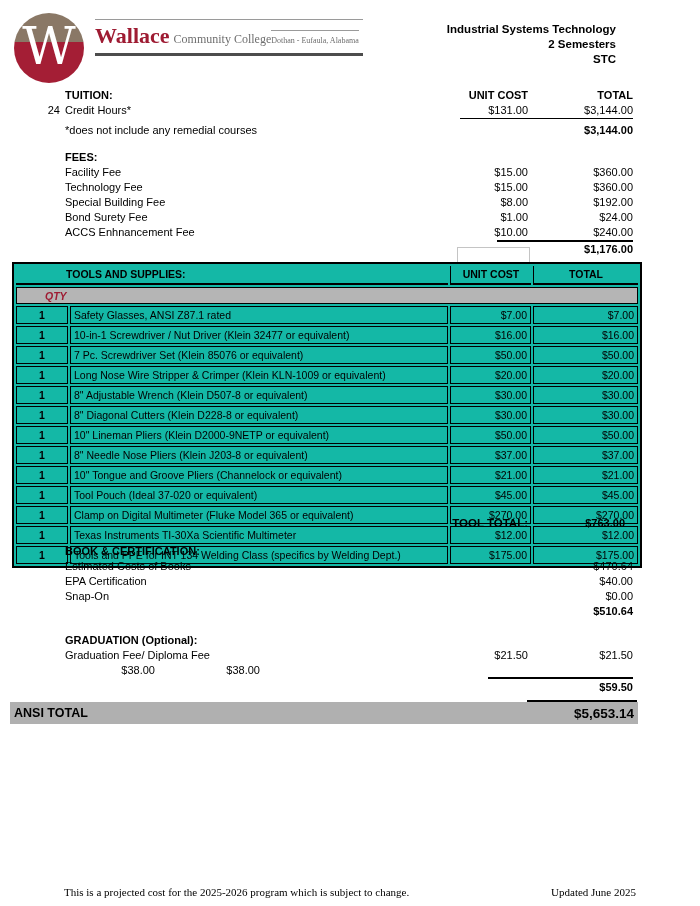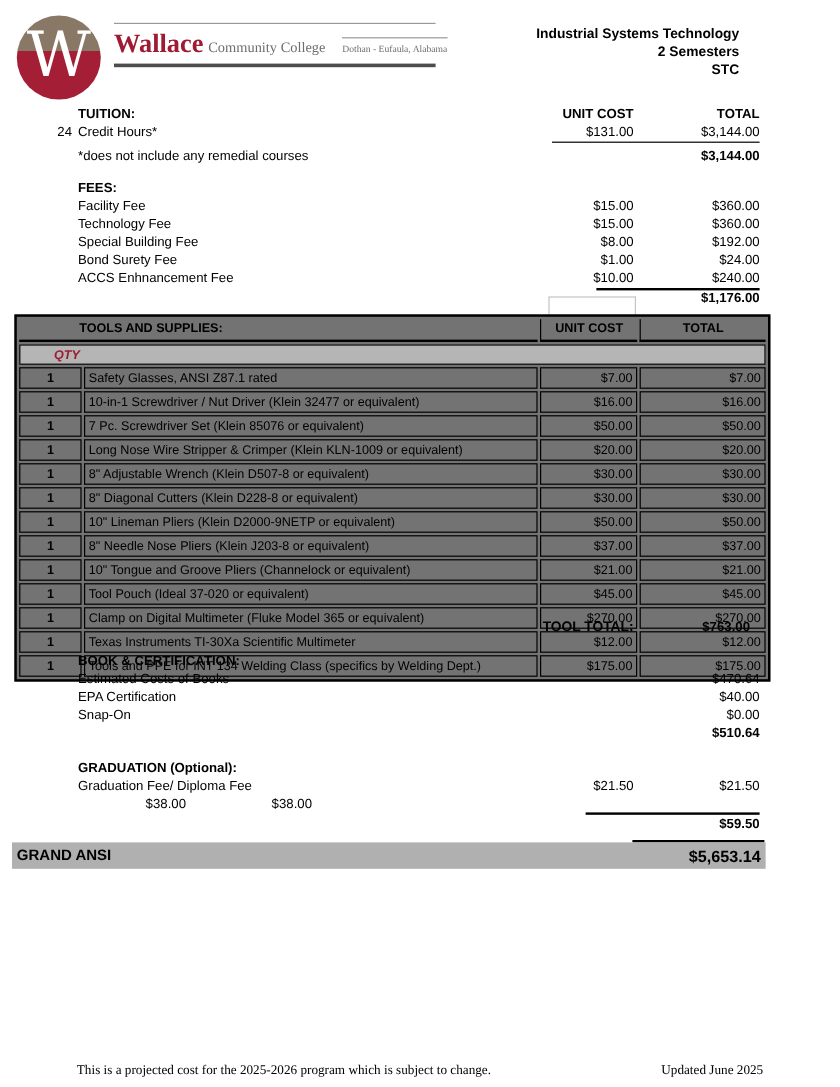--- a/index.html
+++ b/index.html
@@ -10,41 +10,41 @@
   .logo{position:absolute;left:14px;top:13px;width:70px;height:70px;border-radius:50%;
         background:linear-gradient(180deg,#8a7866 0%,#8a7866 42%,#a41e35 42%,#a41e35 100%);
         display:flex;align-items:center;justify-content:center;}
   .logo .w{font-family:"DejaVu Serif","Liberation Serif",serif;font-size:52px;line-height:1;
         color:#fff;font-weight:400;margin-top:-4px;}
   .hdr-text{position:absolute;left:95px;top:19px;width:268px;}
   .hdr-topline{border-top:1px solid #9a9a9a;width:100%;height:0;}
   .hdr-row{display:flex;align-items:baseline;padding-top:3px;}
   .wallace{font-family:"Liberation Serif",serif;color:#9e1b32;font-size:22px;font-weight:bold;letter-spacing:0;}
   .cc{font-family:"Liberation Serif",serif;color:#6e6e6e;font-size:12px;margin-left:4px;white-space:nowrap;}
-  .loc-box{margin-left:14px;border-top:1px solid #9a9a9a;padding-top:2px;white-space:nowrap;}
+  .loc-box{margin-left:0;border-top:1px solid #9a9a9a;padding-top:2px;white-space:nowrap;}
   .loc{font-family:"Liberation Serif",serif;color:#6e6e6e;font-size:8px;}
   .hdr-bottomline{border-top:3px solid #4d4d4d;width:100%;height:0;margin-top:4px;}
   .prog-block{position:absolute;right:84px;top:22px;text-align:right;font-weight:bold;
         font-size:11.5px;line-height:15px;}
 
   
   .sec{position:absolute;left:0;right:0;}
   .sec-row{display:flex;align-items:center;padding-left:65px;padding-right:67px;height:15px;}
   .sec-row .grow{flex:1;min-width:0;}
   .sec-row .u{width:90px;text-align:right;flex:none;}
   .sec-row .t{width:105px;text-align:right;flex:none;}
   .b{font-weight:bold;}
   .qtycol{width:60px;text-align:right;flex:none;}
   .lblcol{margin-left:5px;}
   .row0{padding-left:0;}
   .uline{height:0;border-top:1px solid #000;position:absolute;}
   .uline2{height:0;border-top:2px solid #000;position:absolute;}
 
   
-  .tools-wrap{position:absolute;left:12px;top:262px;width:626px;border:2px solid #000;background:#737373;}
+  .tools-wrap{position:absolute;left:12px;top:262px;width:626px;border:2px solid #000;background:#14b8a6;}
   table.tools{width:100%;border-collapse:separate;border-spacing:2px;font-size:10.5px;}
   table.tools td{height:14px;vertical-align:middle;}
   tr.thead td{border:none;border-bottom:2px solid #000;font-weight:bold;padding-bottom:2px;}
   tr.thead td.h-desc{padding-left:50px;}
   tr.thead td.h-u,tr.thead td.h-t{text-align:center;border-left:1px solid #000;}
   tr.qtyrow td{background:#b5b5b5;border:1px solid #000;color:#9e1b32;font-weight:bold;
         font-style:italic;padding-left:28px;height:13px;}
   tr.item td{border:1px solid #000;}
   td.c-qty{width:48px;text-align:center;font-weight:bold;}
   td.c-desc{padding-left:3px;}
@@ -289,21 +289,21 @@
     </div>
     <div class="uline2" style="left:488px;width:145px;top:45px;"></div>
     <div class="sec-row" style="margin-top:2px;">
       <span class="grow"></span>
       <span class="t b">$59.50</span>
     </div>
   </div>
 
   <div class="gt-line"></div>
   <div class="gt-bar">
-    <span class="gt-lbl">GRAND ANSI</span>
+    <span class="gt-lbl">ANSI TOTAL</span>
     <span class="gt-val">$5,653.14</span>
   </div>
 
   <div class="footer">
     <span class="grow">This is a projected cost for the 2025-2026 program which is subject to change.</span>
     <span>Updated June 2025</span>
   </div>
 
 </div>
 

